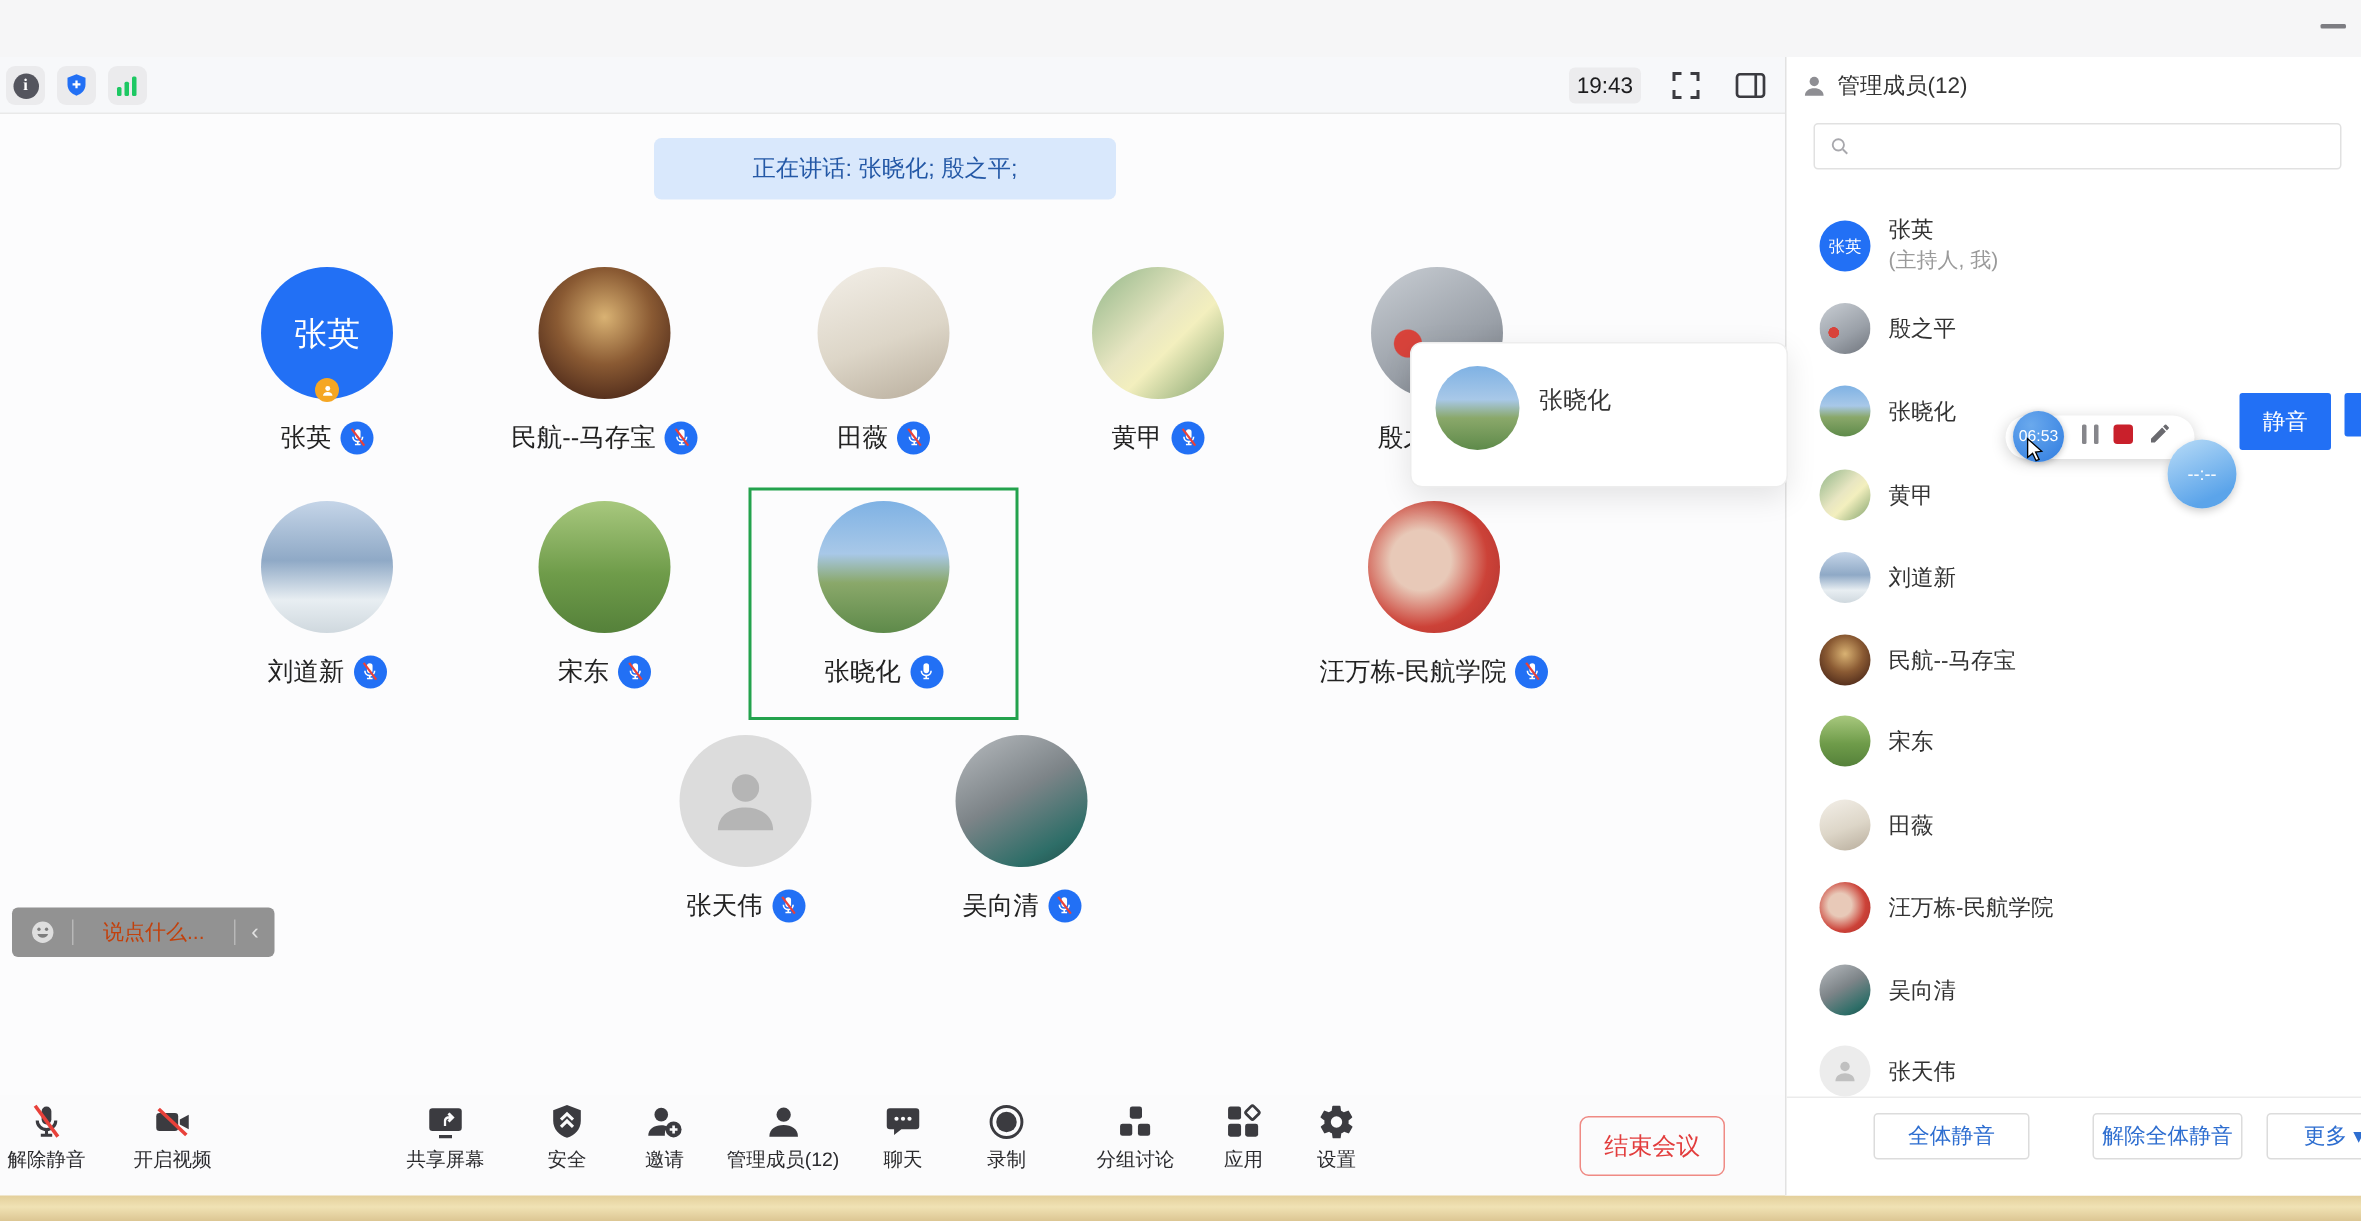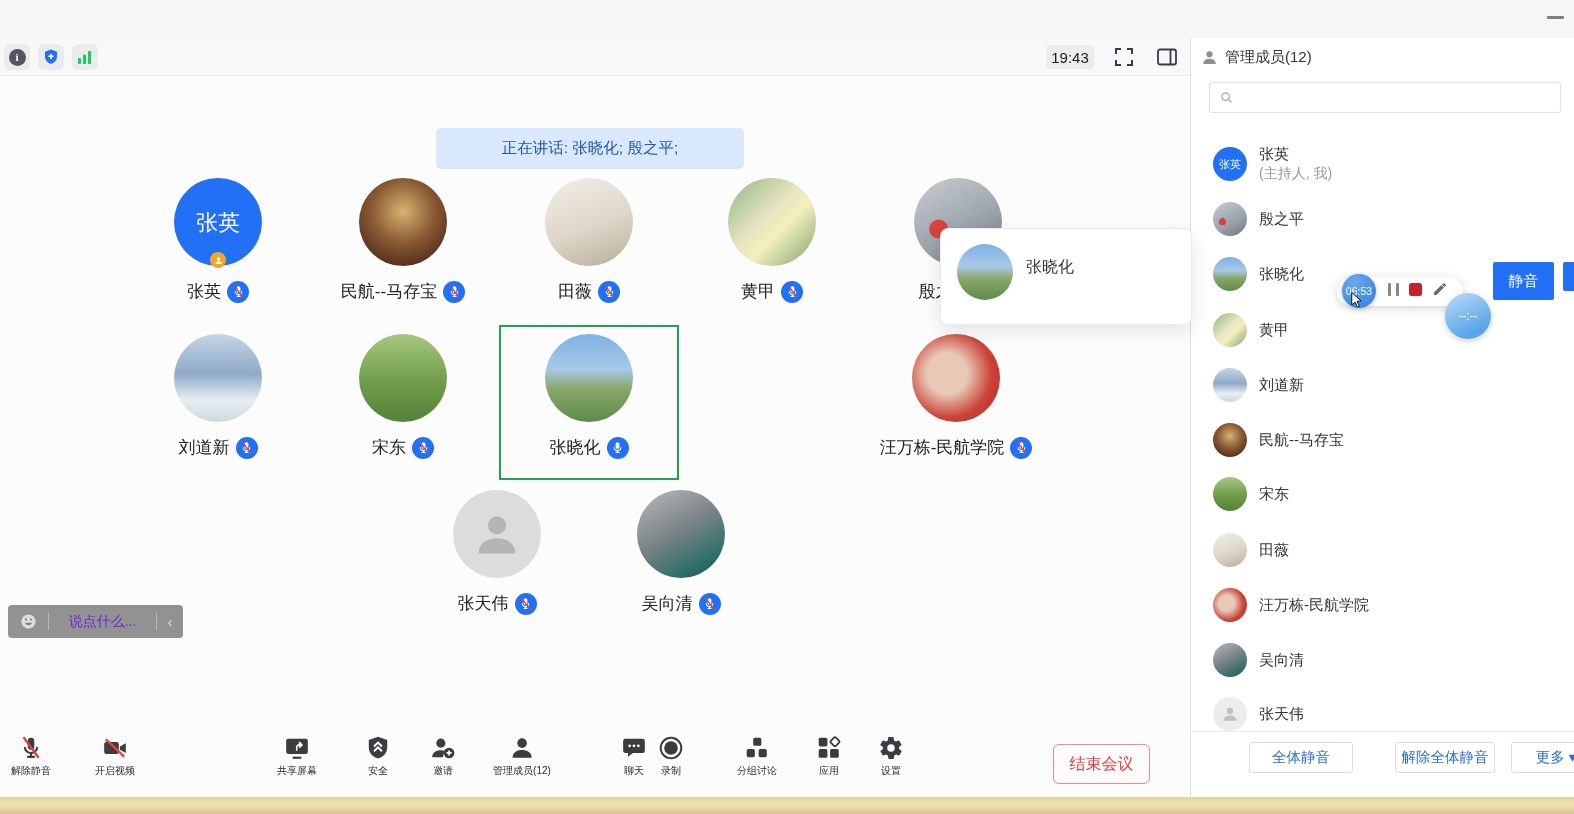--- a/index.html
+++ b/index.html
@@ -9,21 +9,21 @@
   .title{position:absolute;left:0;right:0;top:10px;text-align:center;font-size:15px;color:#3a3a3e;}
   .min-btn{position:absolute;right:10px;top:16px;width:17px;height:3px;background:#7d7d82;border-radius:1px;}
   
   .statusbar{position:absolute;left:0;top:38px;width:1190px;height:37px;background:#f7f8fa;border-bottom:1px solid #e9e9e9;}
   .chip{position:absolute;top:6px;width:26px;height:26px;background:#ebebed;border-radius:6px;display:flex;align-items:center;justify-content:center;}
   .info-dot{width:17px;height:17px;border-radius:50%;background:#54555e;color:#fff;font-size:11px;font-weight:bold;display:flex;align-items:center;justify-content:center;font-family:"Liberation Serif",serif;}
   .timechip{position:absolute;left:1046px;top:7px;width:48px;height:24px;background:#ececee;border-radius:4px;font-size:15px;color:#1c1c1e;display:flex;align-items:center;justify-content:center;}
   .fsbtn{position:absolute;left:1112px;top:7px;width:24px;height:24px;}
   .lobtn{position:absolute;left:1155px;top:7px;width:24px;height:24px;}
   
-  .banner{position:absolute;left:436px;top:92px;width:308px;height:41px;background:#d9e8fc;border-radius:5px;display:flex;align-items:center;justify-content:center;font-size:15.5px;color:#2458a6;margin-top:36px;}
+  .banner{position:absolute;left:436px;top:92px;width:308px;height:41px;background:#d9e8fc;border-radius:5px;display:flex;align-items:center;justify-content:center;font-size:15.5px;color:#2458a6;}
   
   .tile{position:absolute;width:180px;height:132px;text-align:center;}
   .g-av{position:relative;width:88px;height:88px;border-radius:50%;margin:0 auto;overflow:visible;}
   .g-av-txt{position:absolute;left:0;right:0;top:30px;text-align:center;color:#fff;font-size:22px;}
   .host-badge{position:absolute;left:50%;bottom:-2px;transform:translateX(-50%);width:16px;height:16px;border-radius:50%;background:#f5a623;display:flex;align-items:center;justify-content:center;}
   .g-nr{position:absolute;left:0;right:0;top:102px;display:flex;align-items:center;justify-content:center;gap:6px;white-space:nowrap;}
   .g-name{font-size:17px;color:#222;}
   .mic{width:22px;height:22px;border-radius:50%;background:#2270f5;display:inline-flex;align-items:center;justify-content:center;flex:0 0 auto;}
   .mic svg{width:15px;height:15px;}
   .mic.live .sl{display:none;}
@@ -42,27 +42,27 @@
   .av-wwd{background:radial-gradient(circle at 40% 45%,#e8c9b8 0 28%,#cc4238 62%,#a82e2c 100%);}
   .av-ztw{background:#dcdcdc;display:flex;align-items:flex-start;justify-content:center;}
   .av-wxq{background:linear-gradient(150deg,#b8bcc0 0%,#7d8488 45%,#2e6e68 80%,#1f4a46 100%);}
   
   .tooltip-card{position:absolute;left:940px;top:228px;width:250px;height:95px;background:#fff;border:1px solid #ededed;border-radius:8px;box-shadow:0 6px 20px rgba(0,0,0,.10);z-index:30;}
   .tt-av{position:absolute;left:16px;top:15px;width:56px;height:56px;border-radius:50%;}
   .tt-name{position:absolute;left:85px;top:28px;font-size:16px;color:#333;}
   
   .chatbar{position:absolute;left:8px;top:605px;width:175px;height:33px;background:rgba(122,122,122,.82);border-radius:4px;display:flex;align-items:center;color:#dcdcdc;}
   .chatbar .sep{width:1px;height:17px;background:rgba(255,255,255,.35);}
-  .chat-ph{flex:1;text-align:center;font-size:14px;color:#6d28d9;}
+  .chat-ph{flex:1;text-align:center;font-size:14px;color:#c2410c;}
   .chat-collapse{width:26px;text-align:center;font-size:15px;color:#e2e2e2;}
   
   .toolbar{position:absolute;left:0;top:730px;width:1190px;height:67px;background:#fbfbfc;}
   .tb-item{position:absolute;top:5px;transform:translateX(-50%);text-align:center;color:#3b3b40;white-space:nowrap;}
   .tb-item svg{width:26px;height:26px;display:block;margin:0 auto;}
-  .tb-label{font-size:10px;color:#2b2b2e;margin-top:3px;}
+  .tb-label{font-size:13px;color:#2b2b2e;margin-top:3px;}
   .end-btn{position:absolute;left:1053px;top:744px;width:95px;height:38px;border:1px solid #ef8a84;border-radius:6px;background:transparent;color:#e23c3c;font-size:16px;display:flex;align-items:center;justify-content:center;}
   .taskstrip{position:absolute;left:0;top:797px;width:1574px;height:17px;background:linear-gradient(180deg,#e3cf9b 0%,#f0e2b4 45%,#dcc693 100%);}
   
   .sidebar{position:absolute;left:1190px;top:38px;width:384px;height:759px;background:#fff;border-left:1px solid #e2e2e2;box-sizing:border-box;}
   .sb-header{position:absolute;left:10px;top:10px;display:flex;align-items:center;gap:7px;font-size:15px;color:#333;}
   .sb-header svg{width:17px;height:17px;}
   .sb-search{position:absolute;left:18px;top:44px;width:352px;height:31px;border:1px solid #e1e1e1;border-radius:3px;background:#fff;box-sizing:border-box;display:flex;align-items:center;padding:0 9px;gap:7px;}
   .sb-search svg{width:15px;height:15px;flex:0 0 auto;}
   .sb-search input{border:none;outline:none;font-size:15px;color:#555;width:100%;font-family:inherit;background:transparent;}
   .sb-search input::placeholder{color:#b5b5b5;}
@@ -376,21 +376,21 @@
     </div>
 
     <div class="tb-item" style="left:522px">
       <svg viewBox="0 0 24 24">
           <circle cx="12" cy="7.5" r="4.4" fill="#3b3b40"></circle>
           <path d="M3.2 21c0-4.7 4-7.1 8.8-7.1s8.8 2.4 8.8 7.1z" fill="#3b3b40"></path>
         </svg>
       <div class="tb-label">管理成员(12)</div>
     </div>
 
-    <div class="tb-item" style="left:634px">
+    <div class="tb-item" style="left:602px">
       <svg viewBox="0 0 24 24">
           <path d="M4 3.5h16a2 2 0 0 1 2 2v9a2 2 0 0 1-2 2h-9L6.5 20v-3.5H4a2 2 0 0 1-2-2v-9a2 2 0 0 1 2-2z" fill="#3b3b40"></path>
           <circle cx="8" cy="10" r="1.3" fill="#fbfbfc"></circle>
           <circle cx="12" cy="10" r="1.3" fill="#fbfbfc"></circle>
           <circle cx="16" cy="10" r="1.3" fill="#fbfbfc"></circle>
         </svg>
       <div class="tb-label">聊天</div>
     </div>
 
     <div class="tb-item" style="left:671px">

